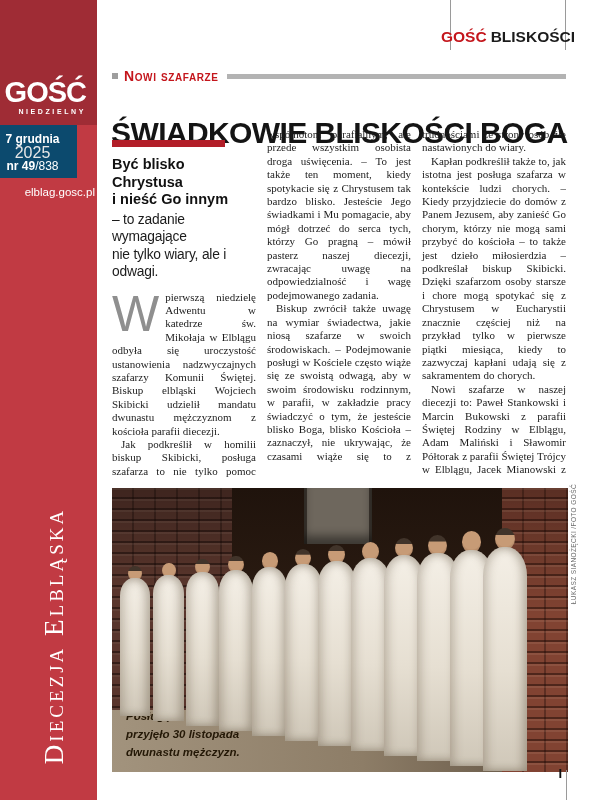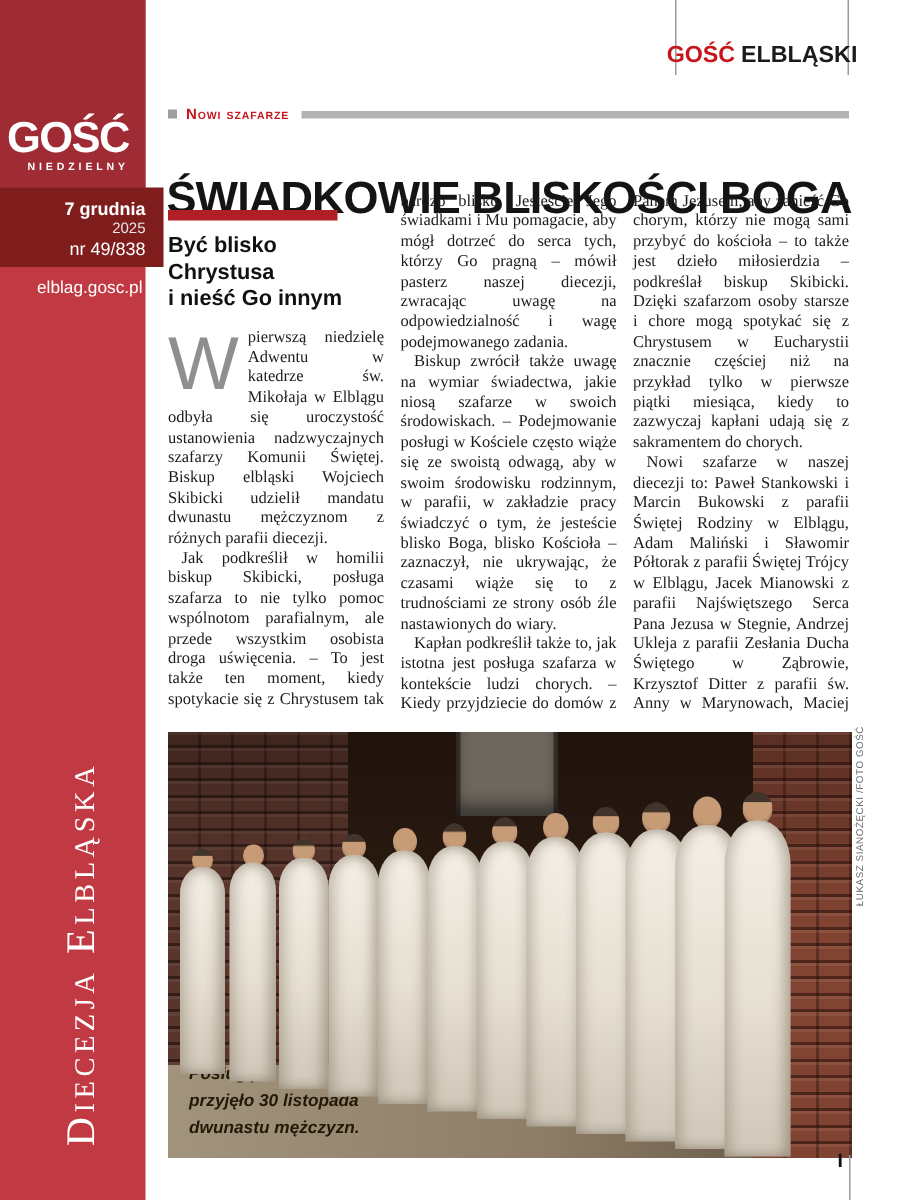--- a/index.html
+++ b/index.html
@@ -6,45 +6,45 @@
   .page{position:relative;width:601px;height:800px;background:#ffffff;overflow:hidden;
         font-family:"Liberation Sans",sans-serif;}
 
   
   .sidebar{position:absolute;left:0;top:0;width:97px;height:800px;background:#c13a43;}
   .sidebar-top{position:absolute;left:0;top:0;width:97px;height:125px;background:#9f2c35;
                display:flex;flex-direction:column;justify-content:flex-end;align-items:flex-end;
                padding:0 11px 10px 0;box-sizing:border-box;}
   .logo-main{color:#fff;font-weight:bold;font-size:29px;line-height:26px;letter-spacing:-1px;}
   .logo-sub{color:#fff;font-weight:bold;font-size:7px;letter-spacing:2.6px;margin-top:3px;}
-  .issue-box{position:absolute;left:0;top:125px;width:109px;height:53px;background:#7f1d1d;
-             color:#fff;text-align:right;padding:7px 12px 0 0;box-sizing:border-box;}
+  .issue-box{position:absolute;left:0;top:125px;width:77px;height:53px;background:#0c4a6e;
+             color:#fff;text-align:center;padding:7px 12px 0 0;box-sizing:border-box;}
   .issue-date{font-weight:bold;font-size:12px;line-height:14px;}
-  .issue-year{font-size:10px;line-height:13px;color:#e8e8e8;}
+  .issue-year{font-size:16px;line-height:13px;color:#e8e8e8;}
   .issue-no{font-size:12px;line-height:14px;}
-  .issue-no .b{font-weight:normal;}
+  .issue-no .b{font-weight:bold;}
   .site-url{position:absolute;left:0;top:186px;width:95px;text-align:right;color:#fff;
             font-size:11.5px;}
   .vertical-label{position:absolute;left:54px;top:636px;transform:translate(-50%,-50%) rotate(-90deg);
                   white-space:nowrap;color:#fff;font-family:"Liberation Serif",serif;
                   font-variant:small-caps;font-size:27px;letter-spacing:3px;}
 
   
   .edition-box{position:absolute;left:450px;top:0;width:116px;height:50px;
                border-left:1px solid #9a9a9a;border-right:1px solid #9a9a9a;
                display:flex;align-items:flex-end;justify-content:center;
                padding-bottom:4px;box-sizing:border-box;}
   .edition-box .w1{color:#c4161c;font-weight:bold;font-size:15.5px;margin-right:4px;}
   .edition-box .w2{color:#1b1b1b;font-weight:bold;font-size:15.5px;}
 
   
   .kicker-row{position:absolute;left:112px;top:70px;width:454px;height:12px;
               display:flex;align-items:center;}
   .kicker-square{width:6px;height:6px;background:#9e9e9e;margin-right:6px;flex:0 0 auto;}
-  .kicker-label{color:#c4161c;font-weight:bold;font-size:10px;font-variant:small-caps;
+  .kicker-label{color:#c4161c;font-weight:bold;font-size:14px;font-variant:small-caps;
                 letter-spacing:0.6px;margin-right:8px;white-space:nowrap;}
   .kicker-rule{flex:1 1 auto;height:5px;background:#b3b3b3;}
   .headline{position:absolute;left:111px;top:84px;width:458px;color:#141414;
             font-weight:bold;font-size:30px;line-height:32px;letter-spacing:-0.6px;margin-top:33px;}
 
   
   .article-body{position:absolute;left:112px;top:128px;width:454px;height:358px;
                 column-count:3;column-gap:11px;column-fill:auto;overflow:hidden;
                 font-family:"Liberation Serif",serif;font-size:11px;line-height:13.4px;
                 color:#1c1c1c;text-align:justify;}
@@ -113,38 +113,40 @@
       <div class="issue-date">7 grudnia</div>
       <div class="issue-year">2025</div>
       <div class="issue-no"><span class="b">nr 49</span><span>/838</span></div>
     </div>
     <div class="site-url">elblag.gosc.pl</div>
     <div class="vertical-label">Diecezja Elbląska</div>
   </div>
 
   <div class="edition-box">
     <span class="w1">GOŚĆ</span>
-    <span class="w2">ELBLĄSKI</span>
+    <span class="w2">BLISKOŚCI</span>
   </div>
 
   <div class="kicker-row">
     <span class="kicker-square"></span>
     <span class="kicker-label">Nowi szafarze</span>
     <span class="kicker-rule"></span>
   </div>
 
   <h1 class="headline">ŚWIADKOWIE BLISKOŚCI BOGA</h1>
 
   <div class="article-body">
     <div class="lede">
       <div class="lede-bar"></div>
       <p class="lede-title">Być blisko Chrystusa
 i nieść Go innym</p>
-    </div>
-    <p class="body-par"><span class="dropcap">W</span><span>pierwszą niedzielę Adwentu w katedrze św. Mikołaja w Elblągu odbyła się uroczystość ustanowienia nadzwyczajnych szafarzy Komunii Świętej. Biskup elbląski Wojciech Skibicki udzielił mandatu dwunastu mężczyznom z różnych parafii diecezji.</span></p>
+      <p class="lede-sub">– to zadanie wymagające
+nie tylko wiary, ale i odwagi.</p>
+    </div>
+    <p class="body-par"><span class="dropcap">W</span><span>pierwszą niedzielę Adwentu w katedrze św. Mikołaja w Elblągu odbyła się uroczystość ustanowienia nadzwyczajnych szafarzy Komunii Świętej. Biskup elbląski Wojciech Skibicki udzielił mandatu dwunastu mężczyznom z kościoła parafii diecezji.</span></p>
     <p class="body-par indent">Jak podkreślił w homilii biskup Skibicki, posługa szafarza to nie tylko pomoc wspólnotom parafialnym, ale przede wszystkim osobista droga uświęcenia. – To jest także ten moment, kiedy spotykacie się z Chrystusem tak bardzo blisko. Jesteście Jego świadkami i Mu pomagacie, aby mógł dotrzeć do serca tych, którzy Go pragną – mówił pasterz naszej diecezji, zwracając uwagę na odpowiedzialność i wagę podejmowanego zadania.</p>
     <p class="body-par indent">Biskup zwrócił także uwagę na wymiar świadectwa, jakie niosą szafarze w swoich środowiskach. – Podejmowanie posługi w Kościele często wiąże się ze swoistą odwagą, aby w swoim środowisku rodzinnym, w parafii, w zakładzie pracy świadczyć o tym, że jesteście blisko Boga, blisko Kościoła – zaznaczył, nie ukrywając, że czasami wiąże się to z trudnościami ze strony osób źle nastawionych do wiary.</p>
     <p class="body-par indent">Kapłan podkreślił także to, jak istotna jest posługa szafarza w kontekście ludzi chorych. – Kiedy przyjdziecie do domów z Panem Jezusem, aby zanieść Go chorym, którzy nie mogą sami przybyć do kościoła – to także jest dzieło miłosierdzia – podkreślał biskup Skibicki. Dzięki szafarzom osoby starsze i chore mogą spotykać się z Chrystusem w Eucharystii znacznie częściej niż na przykład tylko w pierwsze piątki miesiąca, kiedy to zazwyczaj kapłani udają się z sakramentem do chorych.</p>
     <p class="body-par indent"><span>Nowi szafarze w naszej diecezji to: Paweł Stankowski i Marcin Bukowski z parafii Świętej Rodziny w Elblągu, Adam Maliński i Sławomir Półtorak z parafii Świętej Trójcy w Elblągu, Jacek Mianowski z parafii Najświętszego Serca Pana Jezusa w Stegnie, Andrzej Ukleja z parafii Zesłania Ducha Świętego w Ząbrowie, Krzysztof Ditter z parafii św. Anny w Marynowach, Maciej Mazurek z parafii bł. Franciszki Siedliskiej w Elblągu, Piotr Omański i Paweł Kłosowski z parafii Zesłania Ducha Świętego w Malborku oraz Jarosław Bejynka i Adam Jegier z parafii Niepokalanego Serca Maryi w Nowym Dworze Gdańskim.</span></p>
   </div>
 
   <div class="photo">
     <div class="wall-left brick"></div>
     <div class="door"></div>
     <div class="floor"></div>

